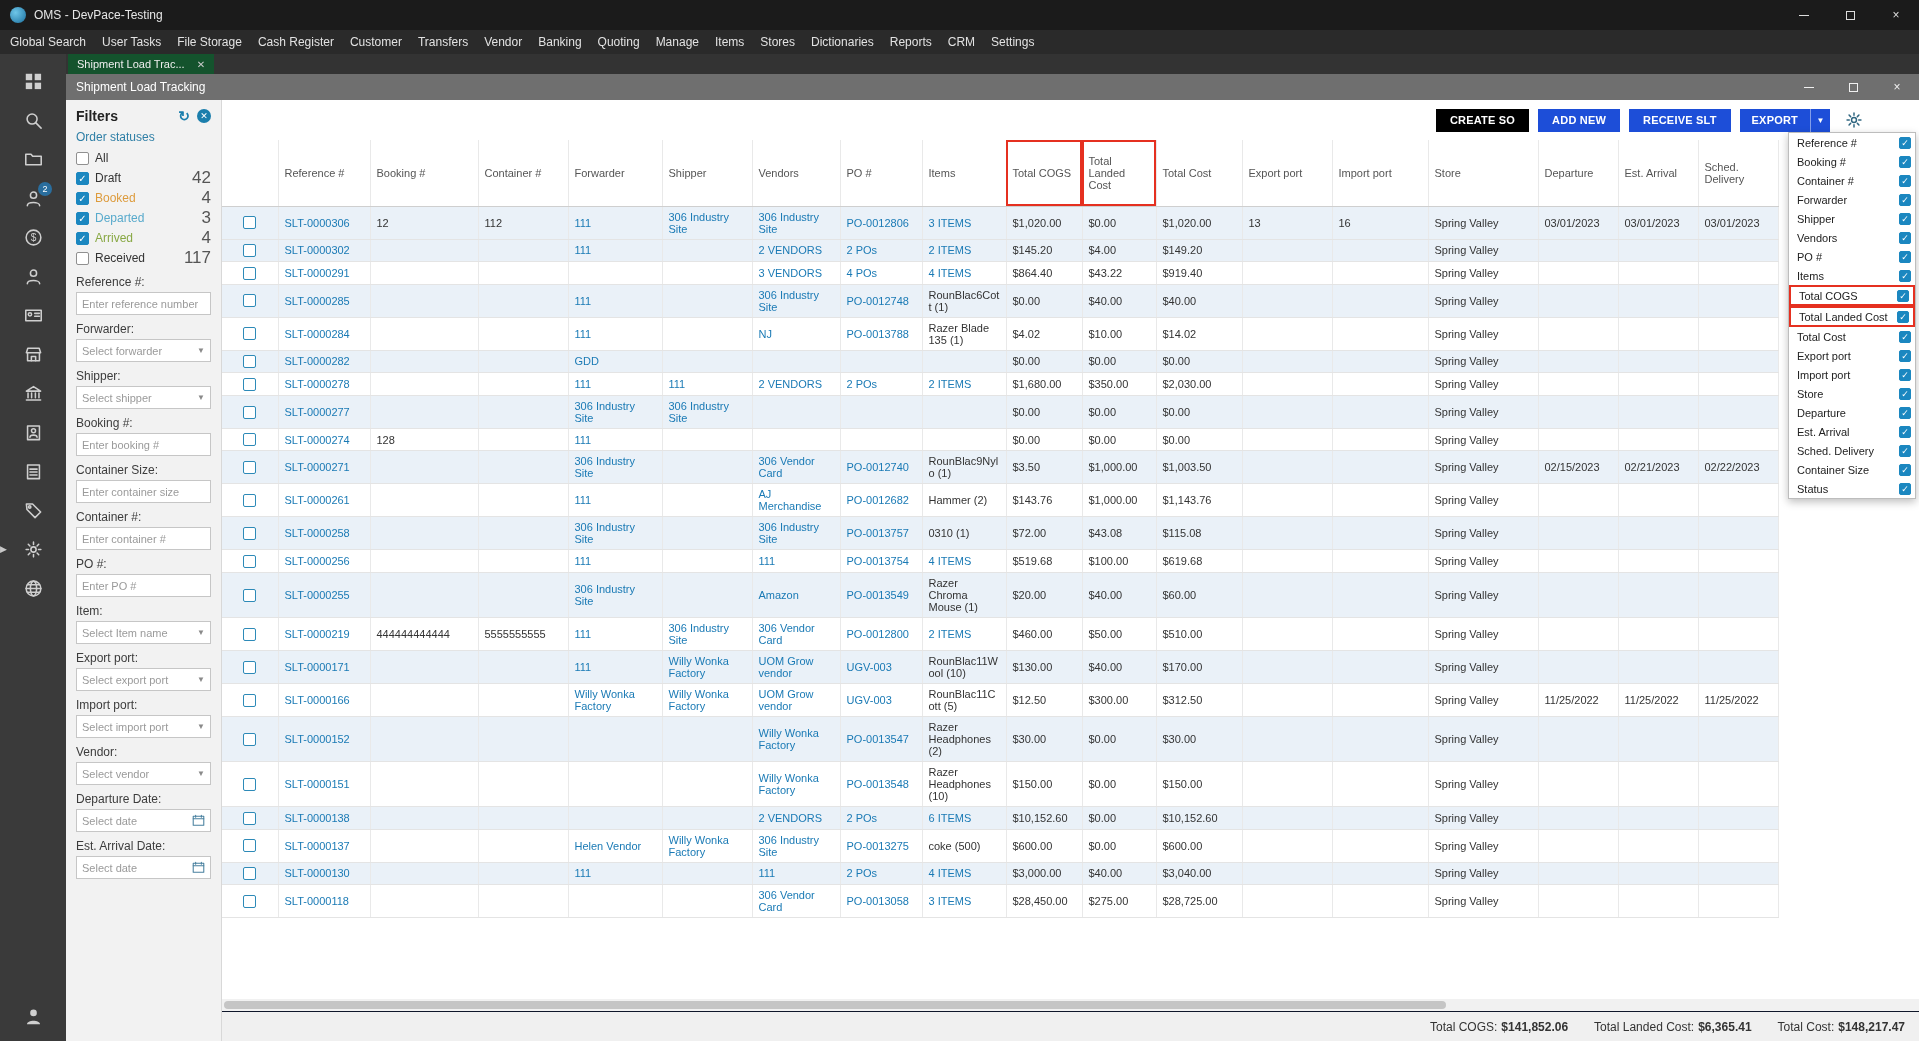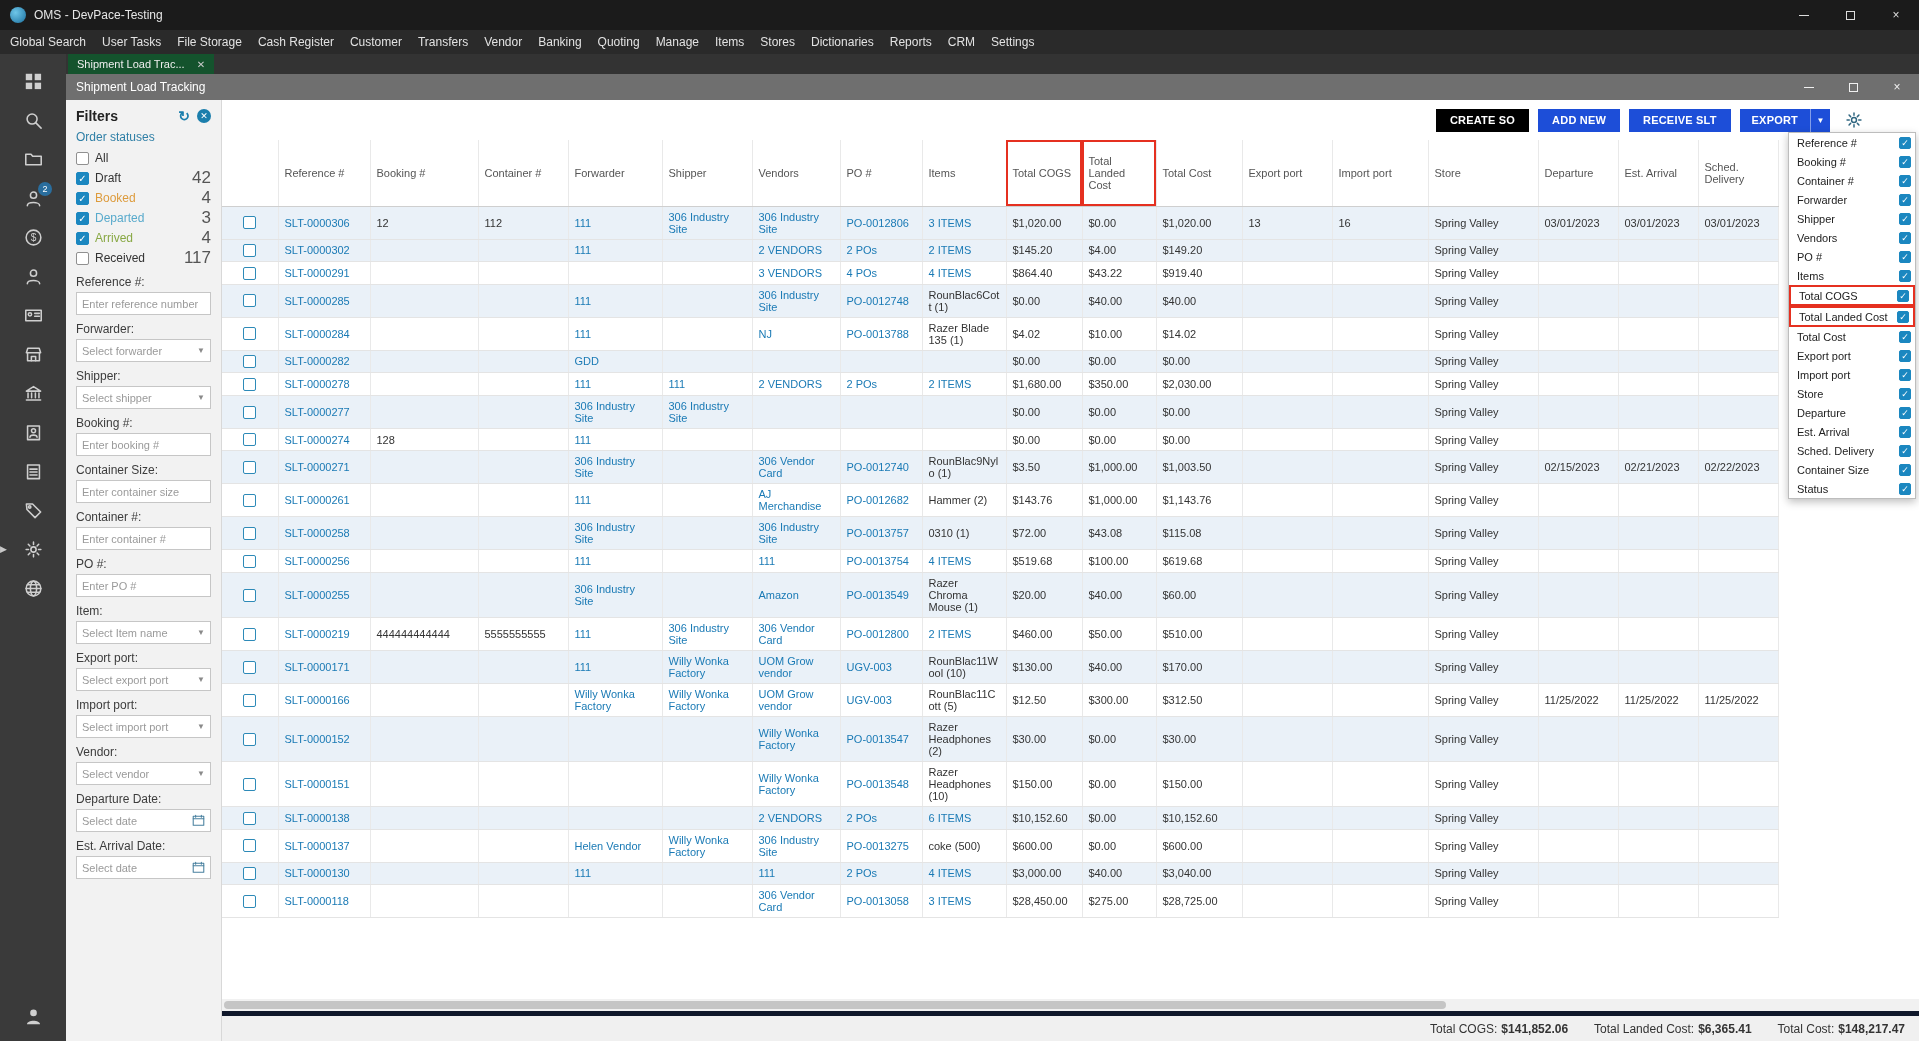--- a/index.html
+++ b/index.html
@@ -77,21 +77,21 @@
   th,td{border-right:1px solid #e9e9e9;border-bottom:1px solid #e4e4e4;padding:4px 6px;font-size:11px;text-align:left;vertical-align:middle;word-wrap:break-word;}
   th{color:#555;font-weight:normal;height:66px;background:#fff;border-bottom:1px solid #cfcfcf;}
   tr.alt td{background:#eaf1f8;}
   .link{color:#1a7ab5;cursor:pointer;}
   .row-cb{display:inline-block;width:13px;height:13px;border:1px solid #2d8ab8;border-radius:2px;background:#fff;vertical-align:middle;}
   td.sel,th.sel{text-align:center;}
   th.hl{outline:2px solid #e53020;outline-offset:-2px;}
 
   .hscroll{height:12px;background:#f1f1f1;position:relative;flex:0 0 auto;}
   .hscroll .thumb{position:absolute;left:2px;top:2px;height:8px;width:72%;background:#c5c5c5;border-radius:4px;}
-  .footer{height:30px;background:#f0f0f0;border-top:5px solid #0f172a;display:flex;align-items:center;justify-content:flex-end;gap:26px;padding-right:14px;font-size:12px;flex:0 0 auto;}
+  .footer{height:30px;background:#f0f0f0;border-top:1px solid #0f172a;display:flex;align-items:center;justify-content:flex-end;gap:26px;padding-right:14px;font-size:12px;flex:0 0 auto;}
   .t-val{font-weight:bold;margin-left:4px;}
 
   
   .chooser{position:absolute;top:32px;right:3px;width:128px;background:#fff;border:1px solid #bdbdbd;box-shadow:0 3px 8px rgba(0,0,0,.25);z-index:20;}
   .chooser-item{display:flex;align-items:center;justify-content:space-between;height:19px;padding:0 4px 0 8px;font-size:11px;color:#222;cursor:pointer;}
   .chooser-item .cb{width:12px;height:12px;font-size:9px;line-height:10px;}
   .chooser-item.hl{border:2px solid #e53020;height:21px;}
 </style>
 </head>
 <body>

